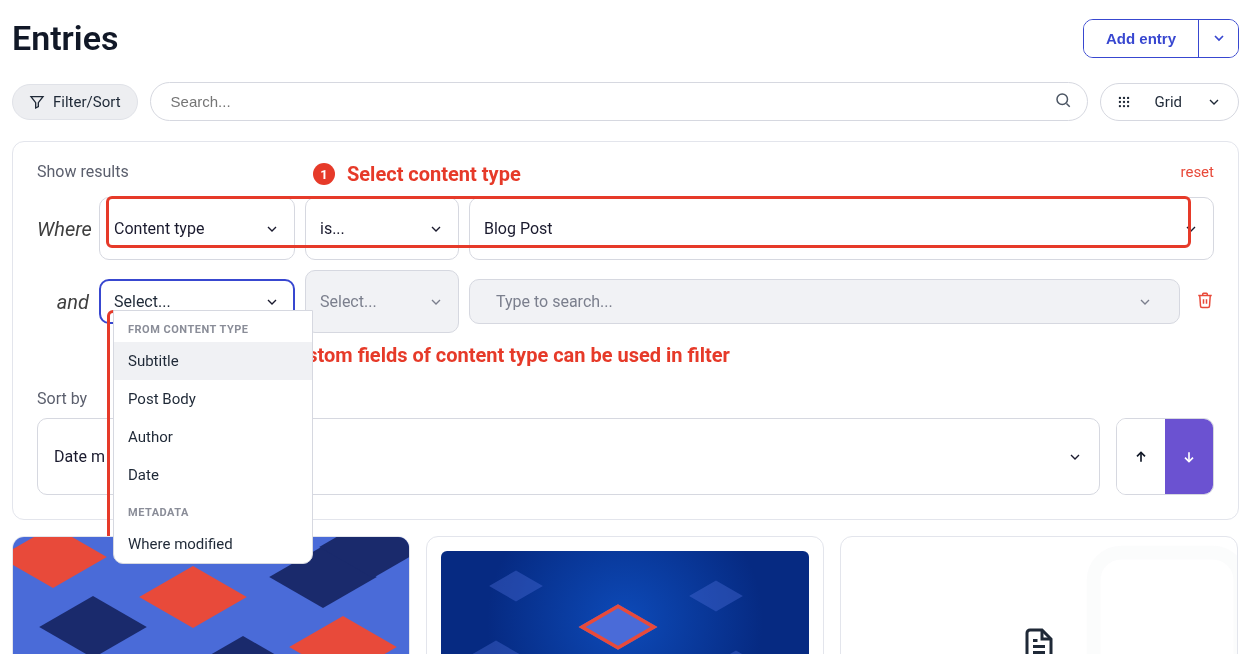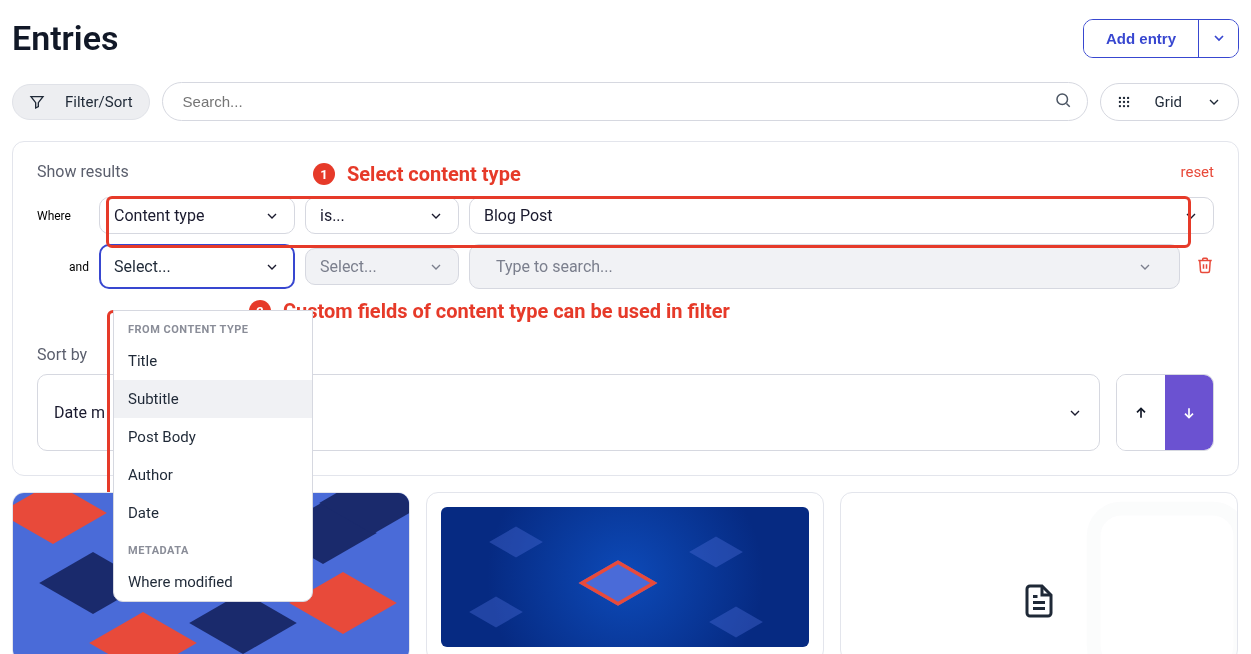--- a/index.html
+++ b/index.html
@@ -50,21 +50,21 @@
   }
   .toolbar {
     display: flex;
     align-items: center;
     gap: 12px;
     margin-bottom: 20px;
   }
   .filter-chip {
     display: flex;
     align-items: center;
-    gap: 20px;
+    gap: 8px;
     background: #edeef1;
     border: 1px solid #e0e2e8;
     border-radius: 999px;
     padding: 8px 16px;
     font-size: 15px;
     color: #1f2937;
     cursor: pointer;
   }
   .search-wrap {
     flex: 1;
@@ -110,25 +110,25 @@
     margin-bottom: 16px;
   }
   .show-results { font-size: 16px; color: #5b5f6d; }
   .reset { color: #e84a3a; font-size: 15px; cursor: pointer; }
   .filter-row {
     display: flex;
     align-items: center;
     gap: 10px;
     margin-bottom: 10px;
   }
-  .row-label { width: 52px; font-size: 12px; color: #000000; }
+  .row-label { width: 52px; font-size: 20px; color: #404040; font-style: italic; }
   .select {
     border: 1px solid #d6d8e0;
     border-radius: 10px;
-    padding: 8px 14px;
+    padding: 21px 14px;
     font-size: 16px;
     background: #fff;
     display: flex;
     align-items: center;
     justify-content: space-between;
     gap: 8px;
     cursor: pointer;
   }
   .select.disabled { background: #f1f2f5; color: #7b7f8d; }
   .select.active-focus { border: 2px solid #3847d0; padding: 11px 13px; }
@@ -386,21 +386,20 @@
             <line x1="12" y1="5" x2="12" y2="19"></line>
             <polyline points="6 13 12 19 18 13"></polyline>
           </svg>
       </div>
     </div>
   </div>
 
   <div class="dropdown">
     <div class="dd-header">FROM CONTENT TYPE</div>
     <div id="dd-s1">
-        <div class="dd-item">Title</div>
         <div class="dd-item hover">Subtitle</div>
         <div class="dd-item">Post Body</div>
         <div class="dd-item">Author</div>
         <div class="dd-item">Date</div>
       </div>
     <div class="dd-header">METADATA</div>
     <div id="dd-s2">
         <div class="dd-item">Where modified</div>
       </div>
   </div>

